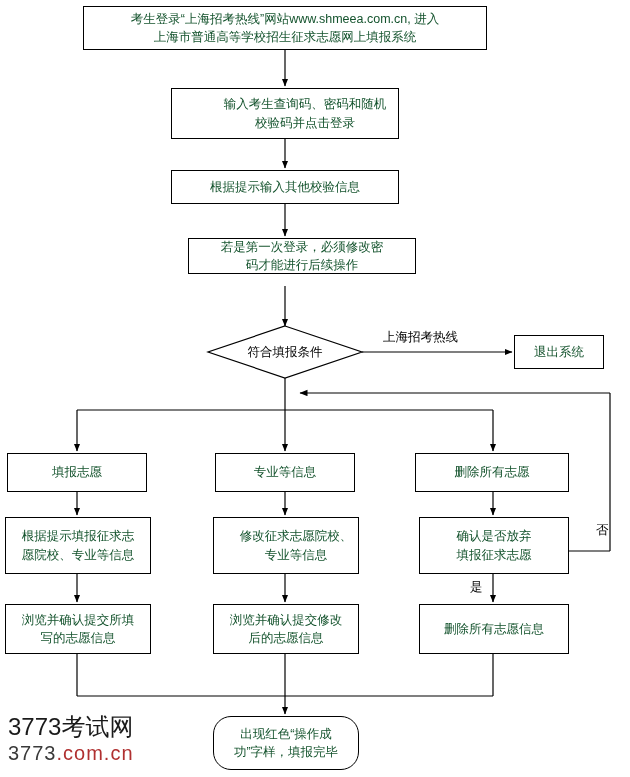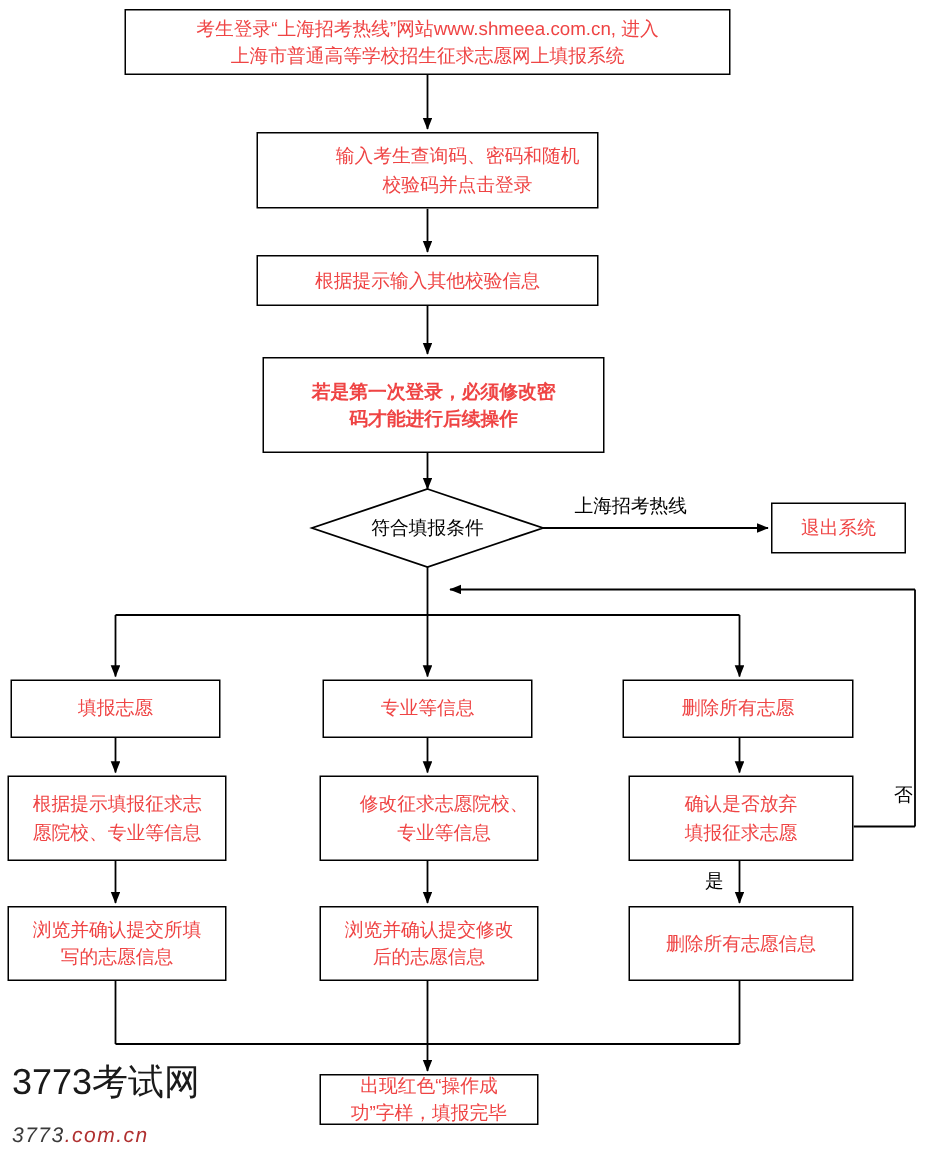--- a/index.html
+++ b/index.html
@@ -21,21 +21,21 @@
     position: absolute;
     border: 1px solid #000000;
     background: #ffffff;
     box-sizing: border-box;
     display: flex;
     align-items: center;
     justify-content: center;
     text-align: center;
     font-size: 12.5px;
     line-height: 1.45;
-    color: #ef4444;
+    color: #14532d;
     padding: 2px 4px;
   }
   .box span {
     display: block;
     width: 100%;
     white-space: pre-line;
   }
   .diamond-wrap {
     position: absolute;
   }
@@ -82,26 +82,25 @@
     font-size: 24px;
     font-weight: normal;
     color: #1a1a1a;
     letter-spacing: 0px;
     line-height: 1;
   }
   .wm-main .num {
     color: #1a1a1a;
   }
   .wm-sub {
-    font-size: 14px;
+    font-size: 20px;
     color: #3a3a3a;
     letter-spacing: 1px;
     line-height: 1.2;
-    margin-top: 14px;
-    font-style: italic;
+    margin-top: 2px;
   }
   .wm-sub .cn {
     color: #b03030;
   }
 </style>
 </head>
 <body>
 
 <div id="canvas">
 
@@ -161,21 +160,21 @@
 
   <div class="box" style="left:171px; top:88px; width:228px; height:51px;padding-left:44px;">
     <span>输入考生查询码、密码和随机
 校验码并点击登录</span>
   </div>
 
   <div class="box" style="left:171px; top:170px; width:228px; height:34px;">
     <span>根据提示输入其他校验信息</span>
   </div>
 
-  <div class="box" style="left:175px; top:238px; width:228px; height:64px;font-weight:bold;">
+  <div class="box" style="left:188px; top:238px; width:228px; height:36px;">
     <span>若是第一次登录，必须修改密
 码才能进行后续操作</span>
   </div>
 
   <div class="diamond-wrap" style="left:208px; top:326px; width:154px; height:52px;">
     <svg width="154" height="52" viewBox="0 0 154 52">
       <polygon points="77,0 154,26 77,52 0,26" fill="#ffffff" stroke="#000000" stroke-width="1.2"></polygon>
     </svg>
     <div class="diamond-label">符合填报条件</div>
   </div>
@@ -224,21 +223,21 @@
 
   <div class="box" style="left:419px; top:604px; width:150px; height:50px;">
     <span>删除所有志愿信息</span>
   </div>
 
   <div class="box" style="left:213px; top:604px; width:146px; height:50px;">
     <span>浏览并确认提交修改
 后的志愿信息</span>
   </div>
 
-  <div class="box" style="left:213px; top:716px; width:146px; height:34px;">
+  <div class="box" style="left:213px; top:716px; width:146px; height:54px;border-radius:18px;">
     <span>出现红色“操作成
 功”字样，填报完毕</span>
   </div>
 
   <div class="wm">
     <div class="wm-main"><span class="num">3773</span><span>考试网</span></div>
     <div class="wm-sub"><span>3773</span><span class="cn">.com.cn</span></div>
   </div>
 
 </div>

